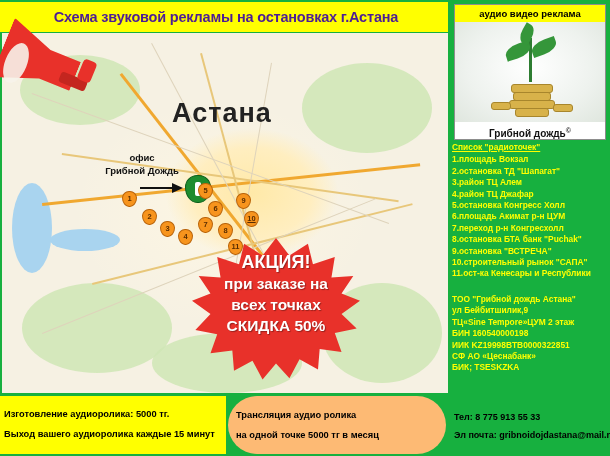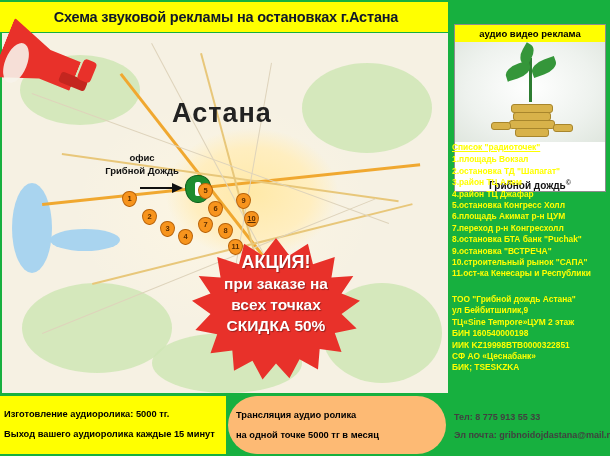--- a/index.html
+++ b/index.html
@@ -28,21 +28,21 @@
     width: 448px;
     height: 30px;
     background: #ffff00;
     display: flex;
     align-items: center;
     justify-content: center;
     box-sizing: border-box;
     padding-left: 4px;
   }
   .title-bar .title-text {
-    color: #0f172a;
+    color: #4c1d95;
     font-size: 14.5px;
     font-weight: bold;
     white-space: nowrap;
     letter-spacing: -0.2px;
   }
 
   
   .map-area {
     position: absolute;
     left: 2px;
@@ -234,25 +234,24 @@
     text-shadow: 1px 1px 1px rgba(0,0,0,.35);
   }
   .burst-text .l1 { font-size: 18px; }
 
   
   .logo-box {
     position: absolute;
     left: 454px;
     top: 4px;
     width: 152px;
-    height: 168px;
+    height: 136px;
     background: #ffffff;
     border: 1px solid #8d8d8d;
     box-sizing: border-box;
-    margin-top: 20px;
   }
   .logo-top {
     position: absolute;
     left: 0; top: 0;
     width: 100%;
     height: 17px;
     background: #ffff00;
     text-align: center;
     font-size: 9.5px;
     font-weight: bold;
@@ -371,21 +370,21 @@
     white-space: nowrap;
   }
   .bottom-right {
     position: absolute;
     left: 450px;
     top: 396px;
     width: 160px;
     height: 58px;
     box-sizing: border-box;
     padding: 12px 2px 0 4px;
-    color: #404040;
+    color: #000000;
   }
   .bottom-right .line {
     font-size: 9px;
     font-weight: bold;
     line-height: 18px;
     white-space: nowrap;
   }
 </style>
 </head>
 <body>

